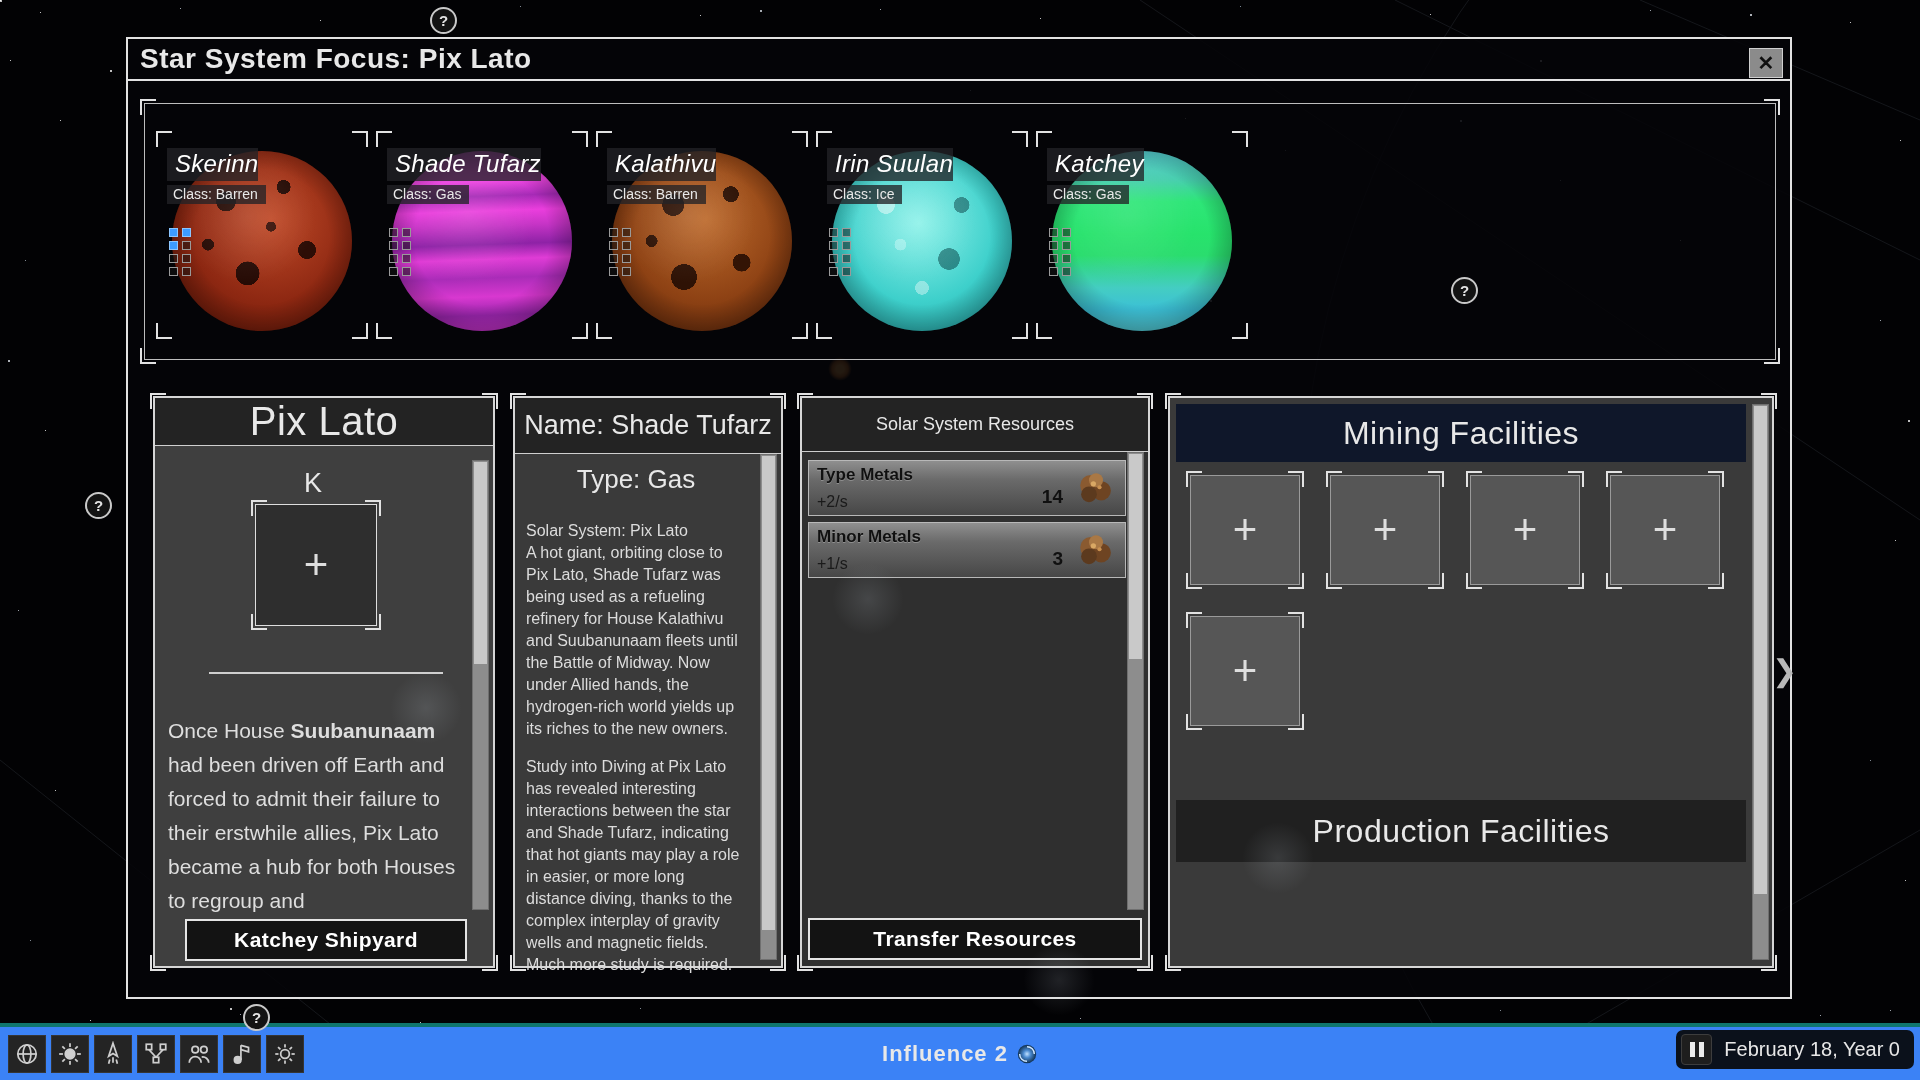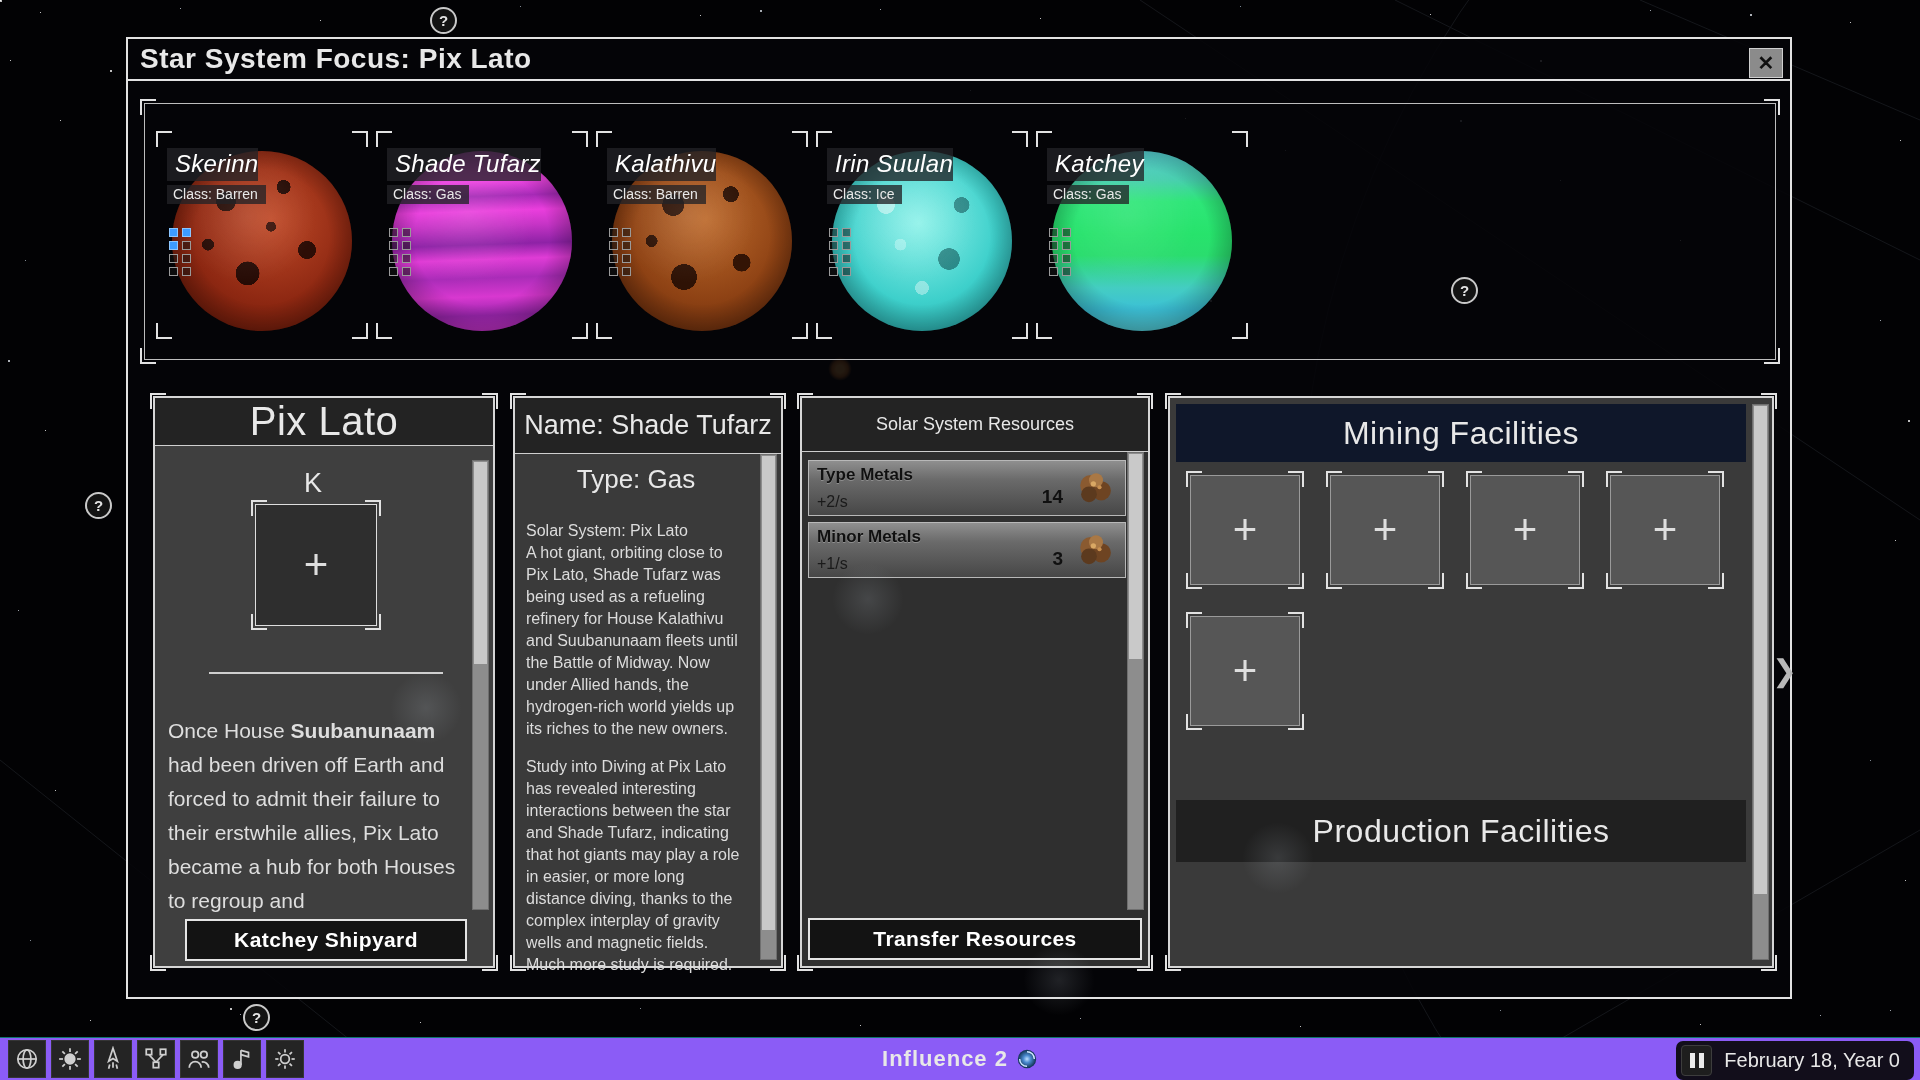--- a/index.html
+++ b/index.html
@@ -130,22 +130,22 @@
   .pnl4 .mining-hdr { position:absolute; left:6px; right:26px; top:6px; height:58px; background:#0f172a;
     display:flex; align-items:center; justify-content:center; font-size:32px; letter-spacing:.5px; }
   .mslot { position:absolute; width:110px; height:110px; background:#565656; border:1px solid #9a9a9a;
     display:flex; align-items:center; justify-content:center; cursor:pointer; }
   .ms1{left:20px;top:77px;} .ms2{left:160px;top:77px;} .ms3{left:300px;top:77px;} .ms4{left:440px;top:77px;} .ms5{left:20px;top:218px;}
   .prod-hdr { position:absolute; left:6px; right:26px; top:358px; height:62px; background:#202020;
     display:flex; align-items:center; justify-content:center; font-size:32px; letter-spacing:.5px;margin-top:44px; }
   .sb4 { top:6px; bottom:6px; right:3px; }
 
   
-  .bottom-bar { position:absolute; left:0; bottom:0; width:1920px; height:43px; background:#8b5cf6;
-    border-top:1px solid #0f766e; z-index:11; display:flex; align-items:center; }
+  .bottom-bar { position:absolute; left:0; bottom:0; width:1920px; height:57px; background:#3b82f6;
+    border-top:4px solid #0f766e; z-index:11; display:flex; align-items:center; }
   .bar-icons { display:flex; gap:5px; padding-left:8px; }
   .bar-btn { width:38px; height:38px; background:#242424; border:1px solid #353535; display:flex;
     align-items:center; justify-content:center; cursor:pointer; }
   .bar-btn svg { stroke:#cfcfcf; fill:none; stroke-width:1.6; }
   .influence { position:absolute; left:0; right:0; top:0; bottom:0; display:flex; align-items:center;
     justify-content:center; gap:8px; pointer-events:none; }
   .influence .txt { font-size:22px; font-weight:bold; letter-spacing:1px; }
   .clock-group { position:absolute; right:6px; top:3px; height:39px; background:rgba(8,8,8,.92); border-radius:7px;
     display:flex; align-items:center; gap:12px; padding:0 14px 0 5px; }
   .pause-btn { width:31px; height:31px; background:#1e1e1e; border:1px solid #3d3d3d; border-radius:4px;

